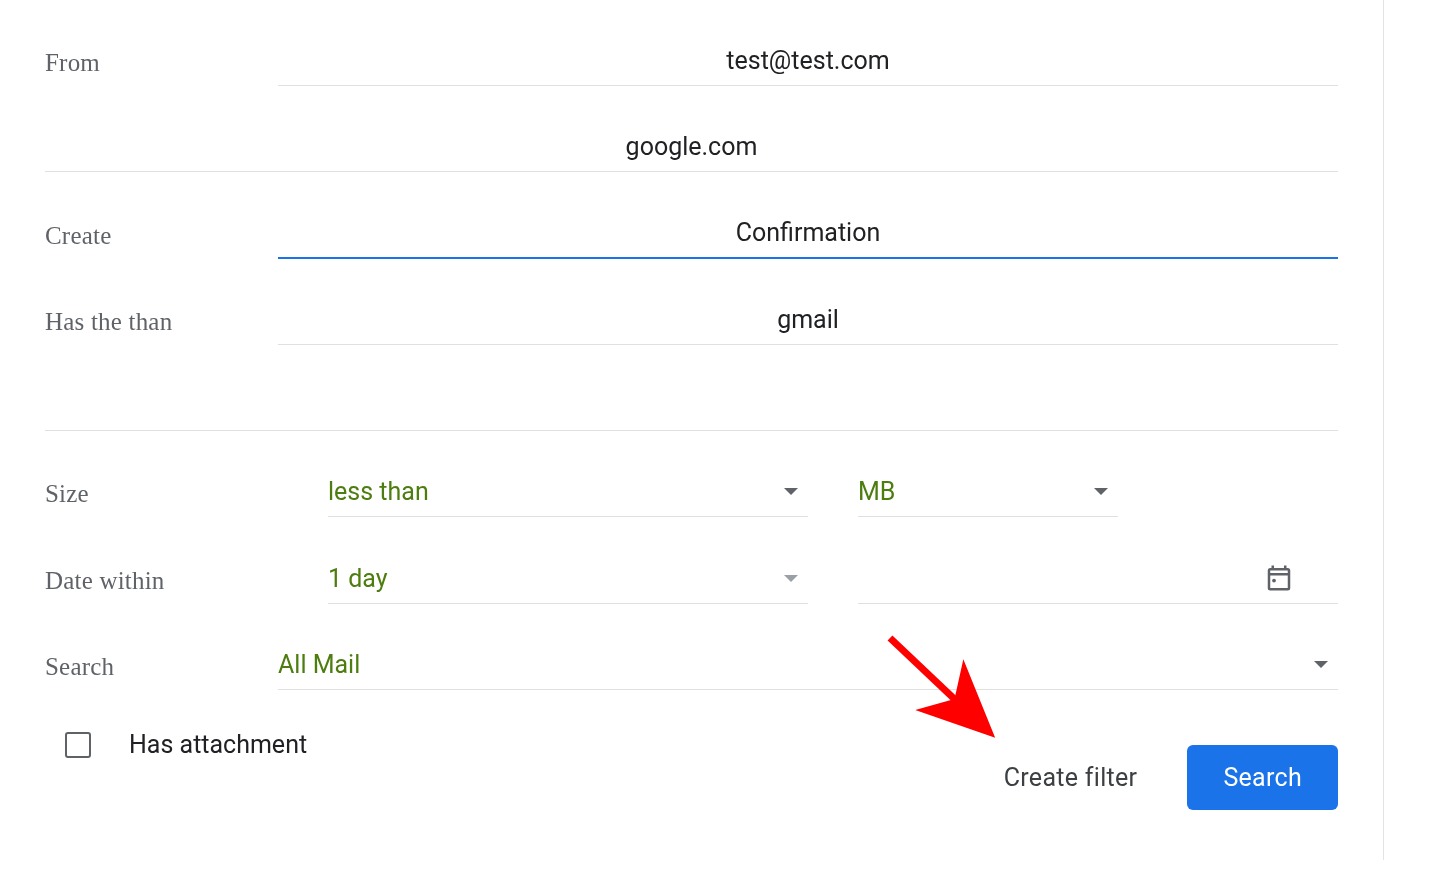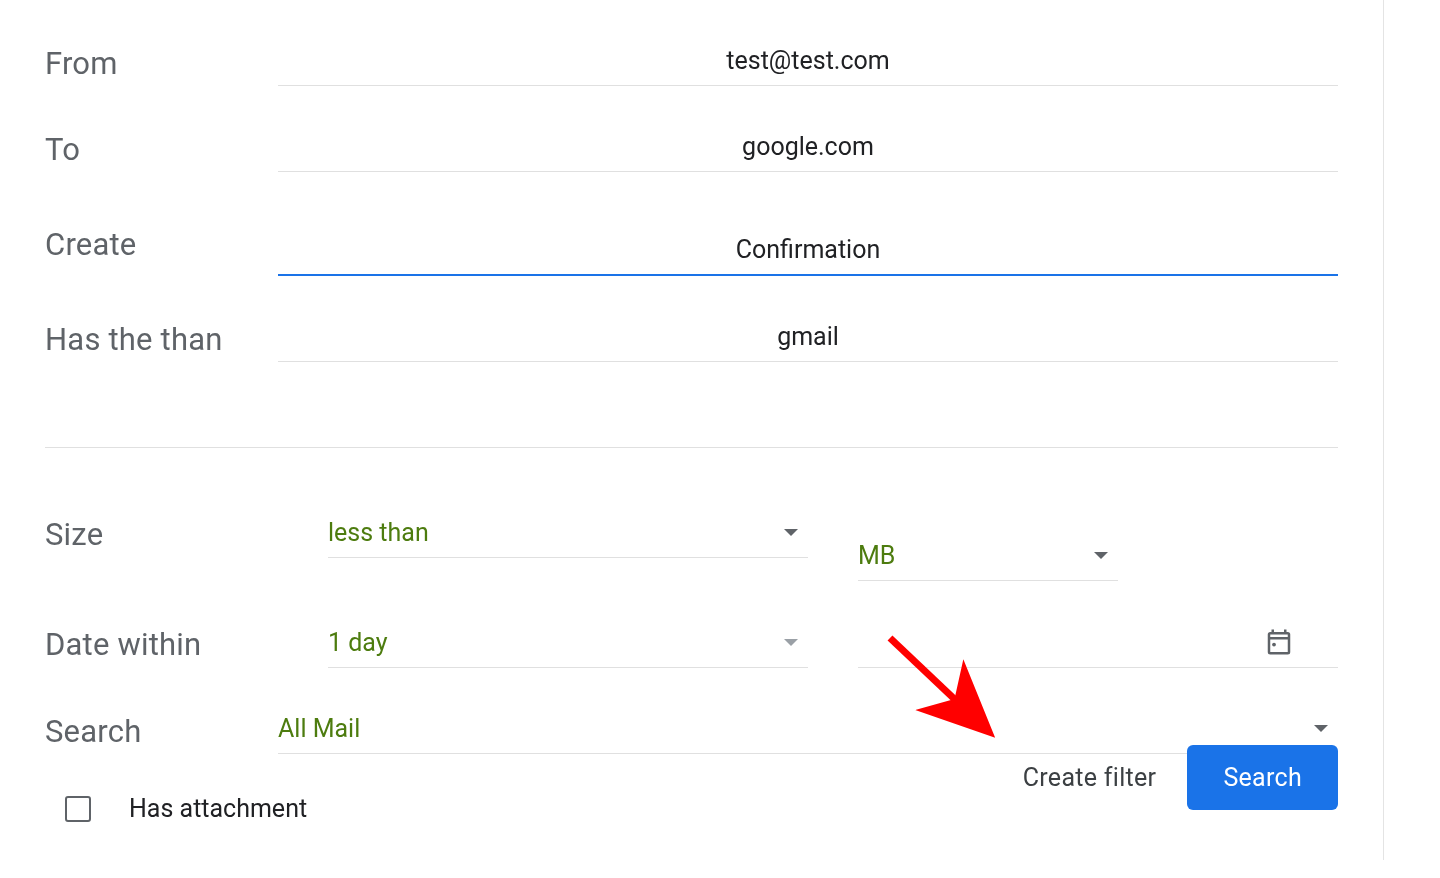--- a/index.html
+++ b/index.html
@@ -24,37 +24,38 @@
   .row {
     display: flex;
     align-items: center;
     margin-bottom: 40px;
     min-height: 40px;
   }
   .label {
     width: 233px;
     flex-shrink: 0;
     color: #5f6368;
-    font-size: 31px;
+    font-size: 25px;
     letter-spacing: 0.2px;
+    font-family: Liberation Serif, serif;
   }
   .input-wrap { flex: 1; position: relative; }
   .text-input {
     width: 100%;
     border: none;
     border-bottom: 1px solid #e0e0e0;
     font-size: 25px;
     color: #202124;
     padding: 6px 0 10px 0;
     background: transparent;
     outline: none;
     font-family: inherit;
     text-align: center;
   }
-  .text-input.focused { border-bottom: 2px solid #1a73e8; margin-top: 17px; }
+  .text-input.focused { border-bottom: 2px solid #1a73e8; }
   .select-wrap {
     flex: 1;
     position: relative;
     border-bottom: 1px solid #e0e0e0;
     padding: 6px 0 10px 0;
     display: flex;
     align-items: center;
     justify-content: space-between;
     cursor: pointer;
   }
@@ -81,21 +82,20 @@
   }
   .unit-wrap {
     width: 260px;
     position: relative;
     border-bottom: 1px solid #e0e0e0;
     padding: 6px 0 10px 0;
     display: flex;
     align-items: center;
     justify-content: space-between;
     cursor: pointer;
-    margin-top: 47px;
   }
   .date-input {
     flex: 1;
     border: none;
     border-bottom: 1px solid #e0e0e0;
     font-size: 25px;
     padding: 6px 44px 10px 0;
     background: transparent;
     outline: none;
     position: relative;
@@ -121,21 +121,21 @@
     margin-right: 38px;
     cursor: pointer;
   }
   .checkbox-label { font-size: 25px; color: #202124; }
   .actions {
     position: absolute;
     right: 45px;
     bottom: 50px;
     display: flex;
     align-items: center;
-    gap: 31px;
+    gap: 50px;
   }
   .link-btn {
     background: none;
     border: none;
     color: #3c4043;
     font-size: 25px;
     cursor: pointer;
     font-family: inherit;
     letter-spacing: 0.3px;
   }
@@ -164,21 +164,20 @@
 <div class="panel">
 
   <div class="row">
     <div class="label">From</div>
     <div class="input-wrap">
       <input type="text" class="text-input" value="test@test.com" style="">
     </div>
   </div>
 
   <div class="row">
-    <div class="label">To</div>
     <div class="input-wrap">
       <input type="text" class="text-input" value="google.com" style="">
     </div>
   </div>
 
   <div class="row">
     <div class="label">Create</div>
     <div class="input-wrap">
       <input type="text" class="text-input focused" value="Confirmation" style="">
     </div>

